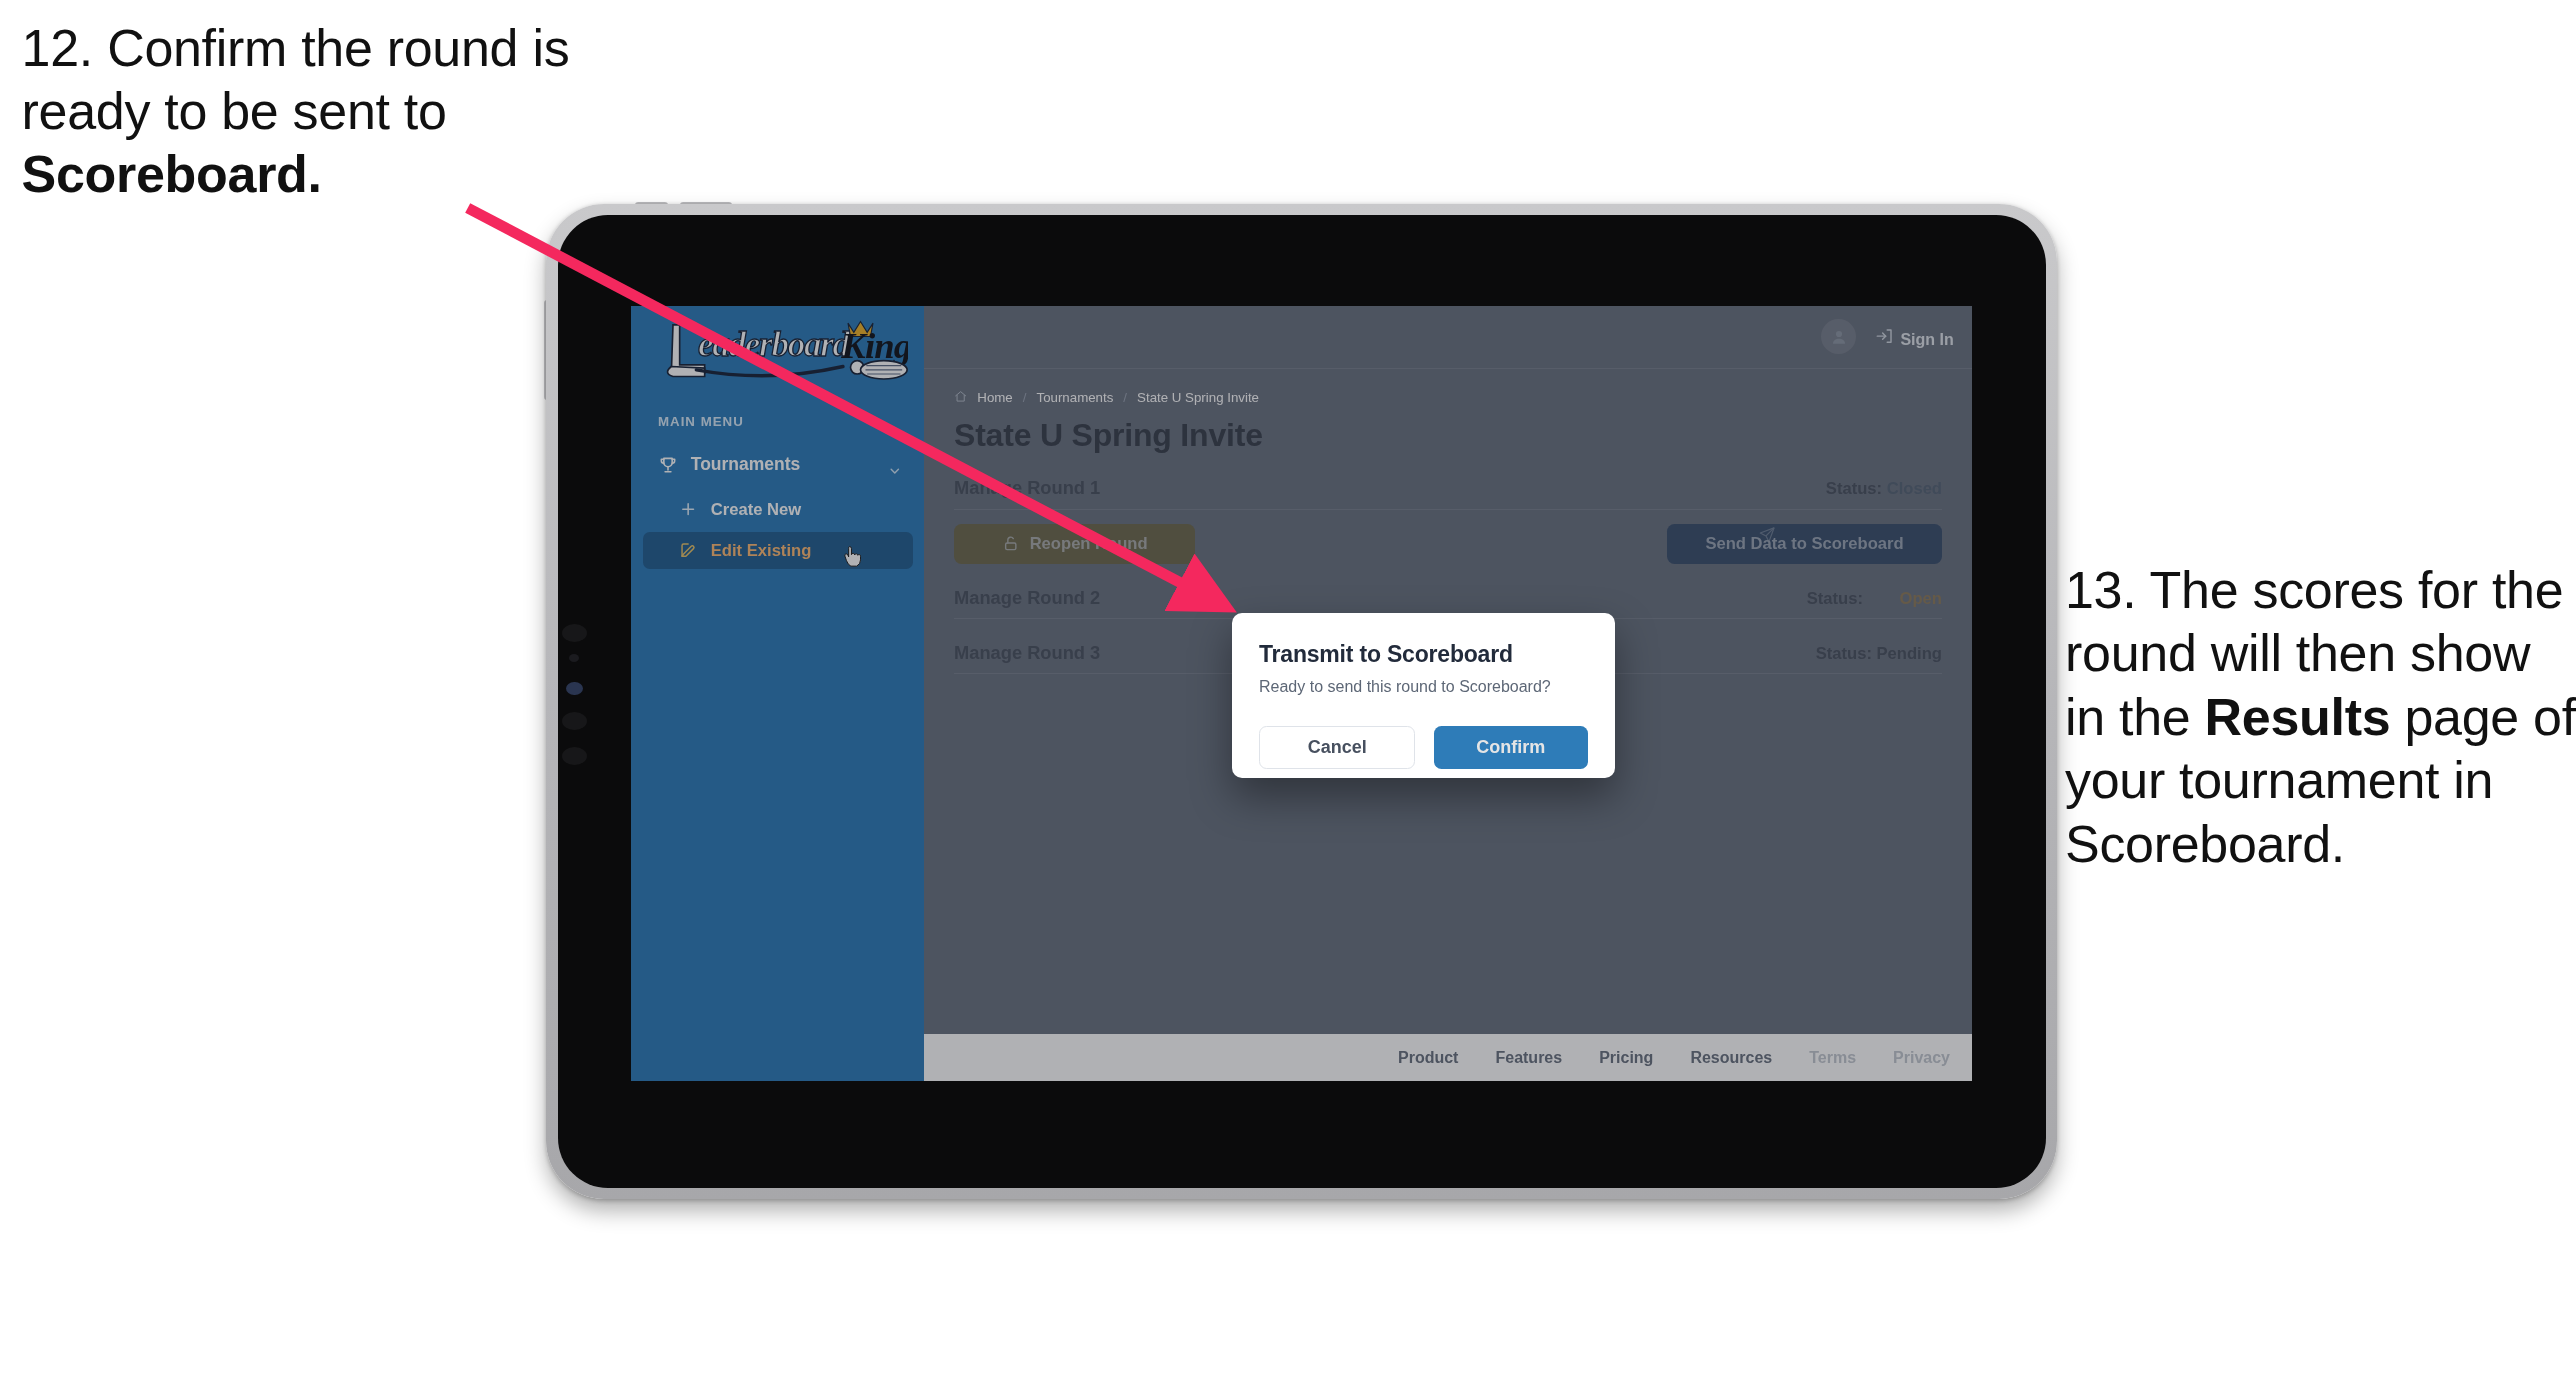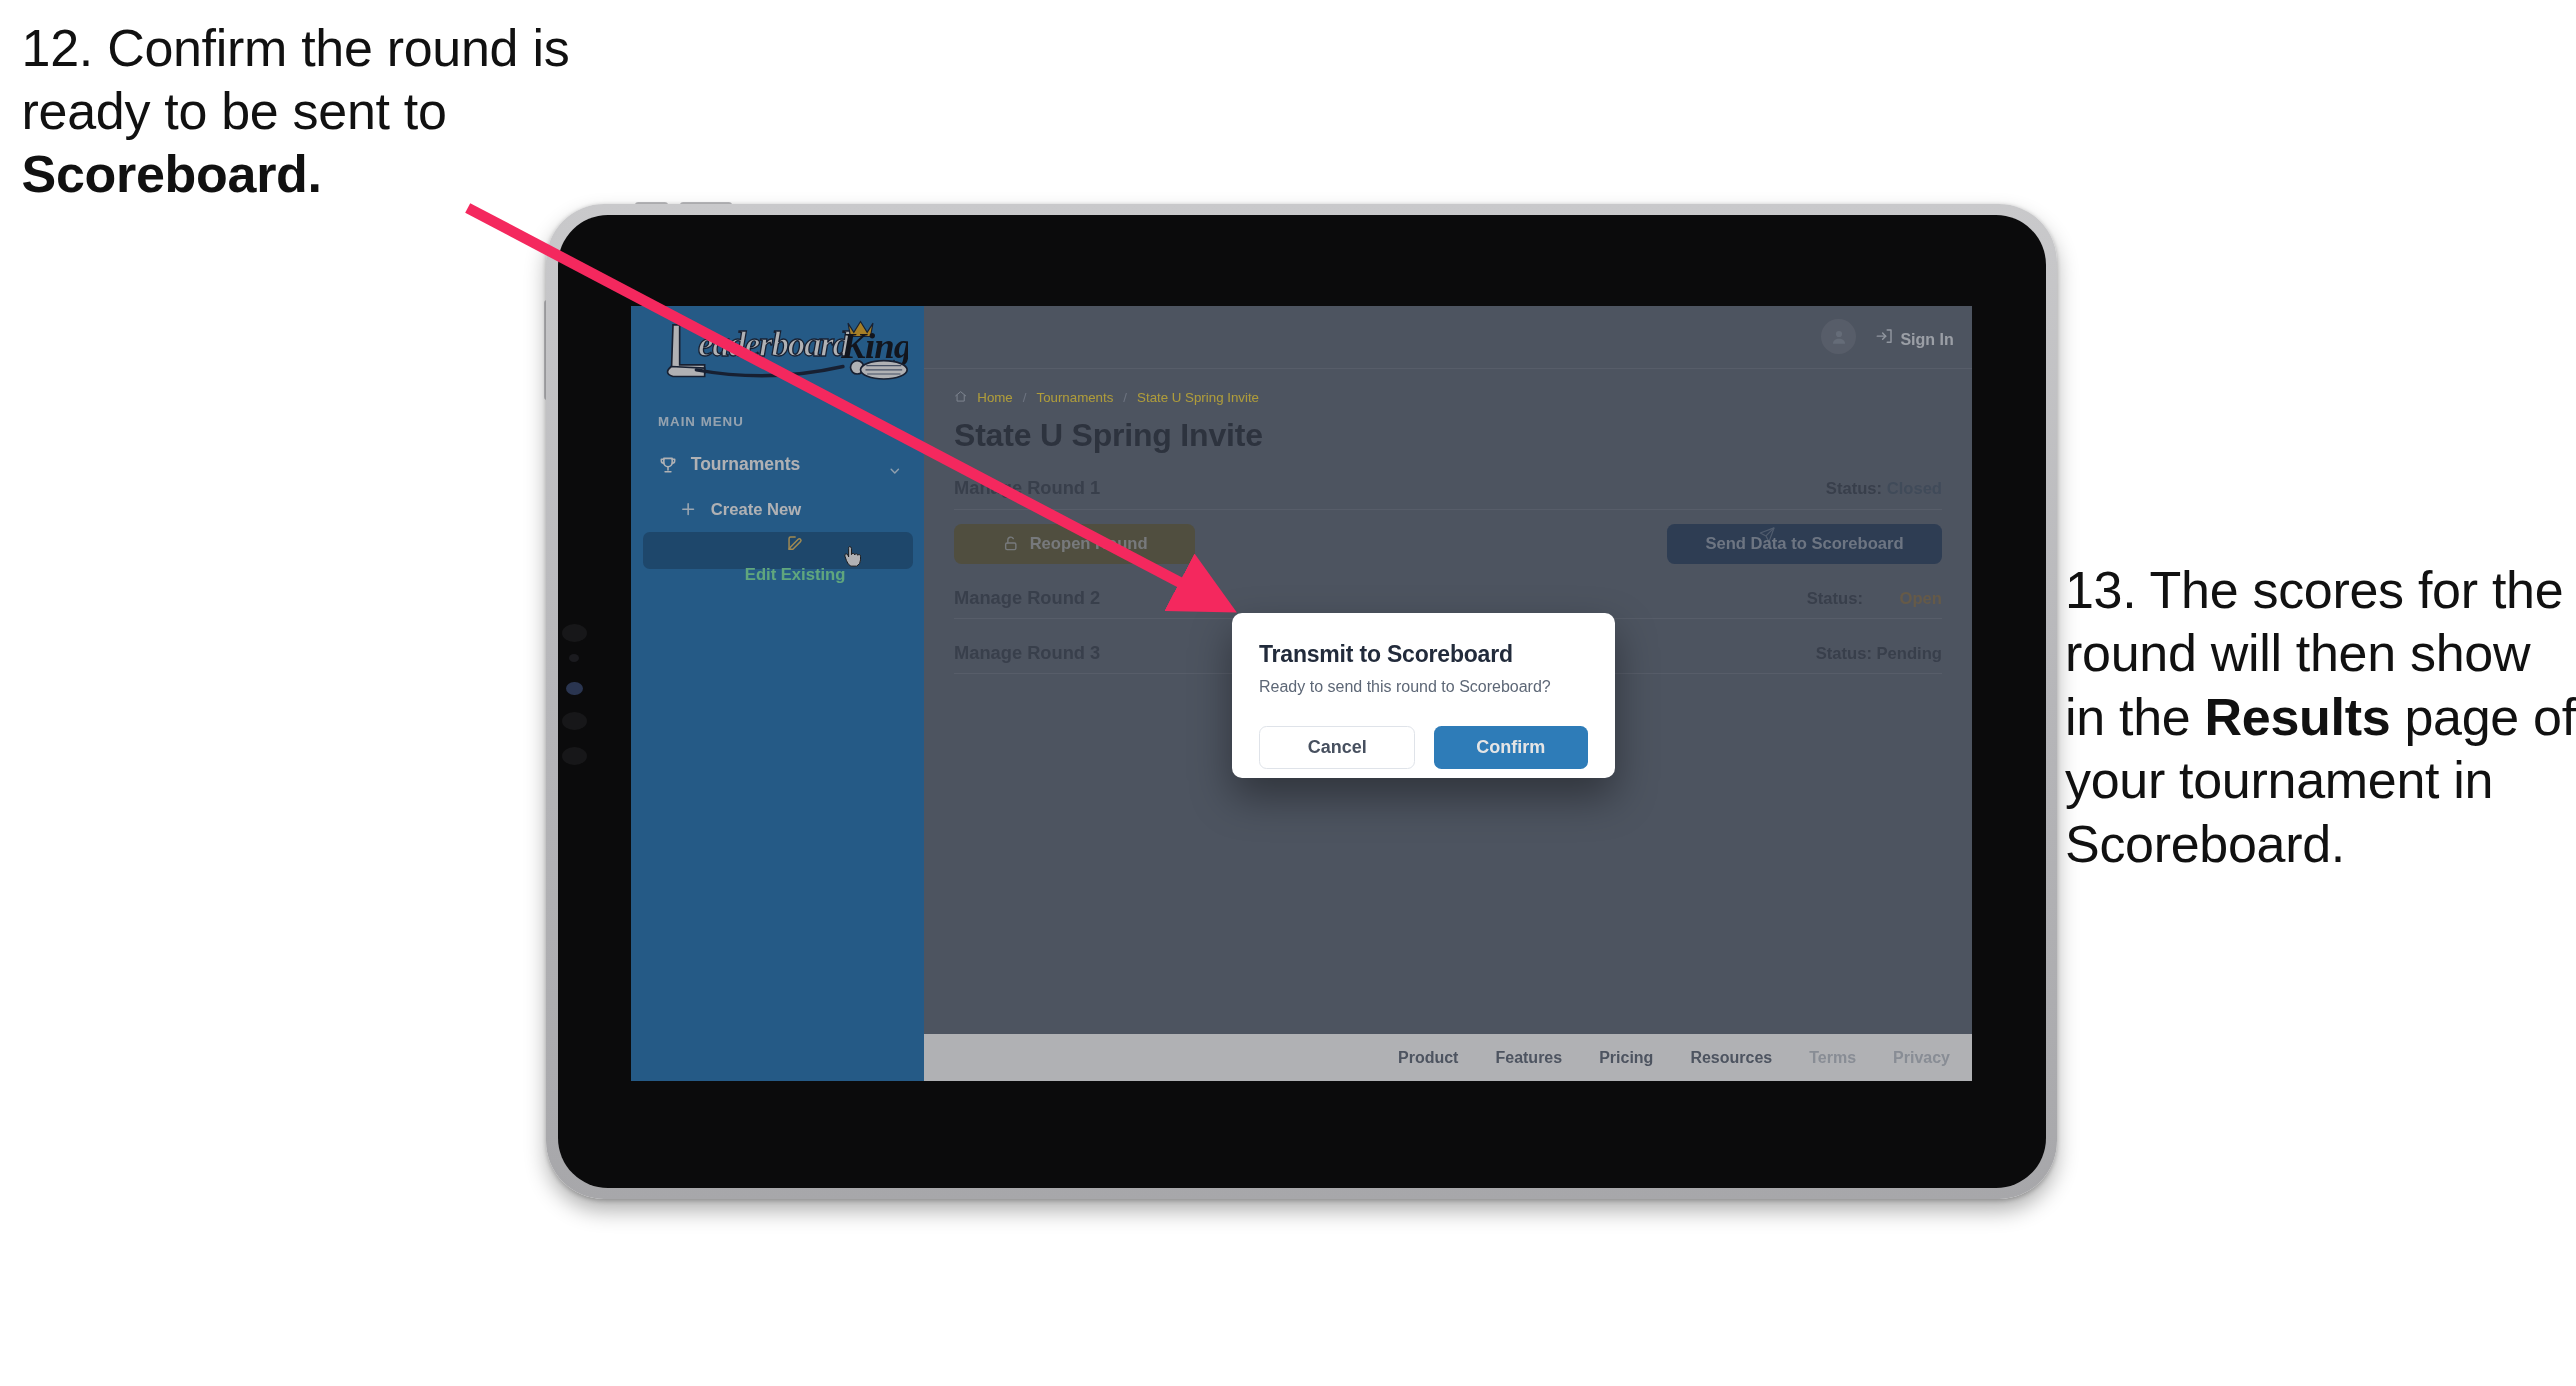--- a/index.html
+++ b/index.html
@@ -60,21 +60,21 @@
           border-bottom:0.8px solid rgba(255,255,255,.10);}
   #avatar{position:absolute;right:116px;top:13.3px;width:35px;height:35px;border-radius:50%;
           background:rgba(255,255,255,.10);display:flex;align-items:center;justify-content:center;}
   #signin{position:absolute;right:18.3px;top:21px;display:flex;align-items:flex-end;gap:7.5px;
           color:#dfe4ea;font-size:16px;font-weight:700;}
 
   
   #content{position:absolute;left:293px;top:62px;right:0;bottom:0;padding:21.6px 30px;box-sizing:border-box;}
   #breadcrumb{display:flex;align-items:center;gap:10px;font-size:13.3px;color:#b2bbc7;}
   #breadcrumb .sep{color:#98a2b0;}
-  #breadcrumb .crumb{color:#fde047;}
+  #breadcrumb .crumb{color:#ffffff;}
   #page-title{margin-top:11.6px;font-size:32px;font-weight:700;color:#39404d;letter-spacing:-0.2px;}
 
   .round-block{margin-top:23px;}
   .round-head{display:flex;justify-content:space-between;align-items:baseline;
               padding-bottom:9.2px;border-bottom:0.8px solid rgba(255,255,255,.10);}
   .round-title{font-size:18.3px;font-weight:600;color:#4a5260;}
   .round-status{font-size:16.6px;font-weight:700;color:#4a5260;}
   .round-status .val{font-weight:700;}
   .round-row{display:flex;justify-content:space-between;align-items:center;margin-top:14px;}
 
@@ -180,21 +180,21 @@
 
       <div class="nav-item" id="nav-create">
         <span class="nav-icon">
           <svg viewBox="0 0 24 24" width="18.3" height="18.3" fill="none" stroke="#e3f0fb" stroke-width="2" stroke-linecap="round">
               <path d="M12 5v14M5 12h14"></path>
             </svg>
         </span>
         <span>Create New</span>
       </div>
 
-      <div class="nav-item" id="nav-edit" style="color: #86efac; flex-direction: column;">
+      <div class="nav-item" id="nav-edit" style="color: #fdba74;">
         <span class="nav-icon">
           <svg viewBox="0 0 24 24" width="18.3" height="18.3" fill="none" stroke="#e9c46a" stroke-width="1.9" stroke-linecap="round" stroke-linejoin="round">
             <path d="M4 20h5l10-10a2.1 2.1 0 0 0-3-3L6 17z"></path>
               <path d="M4 20V6a2 2 0 0 1 2-2h6"></path>
           </svg>
         </span>
         <span>Edit Existing</span>
       </div>
 
       <div id="cursor">

